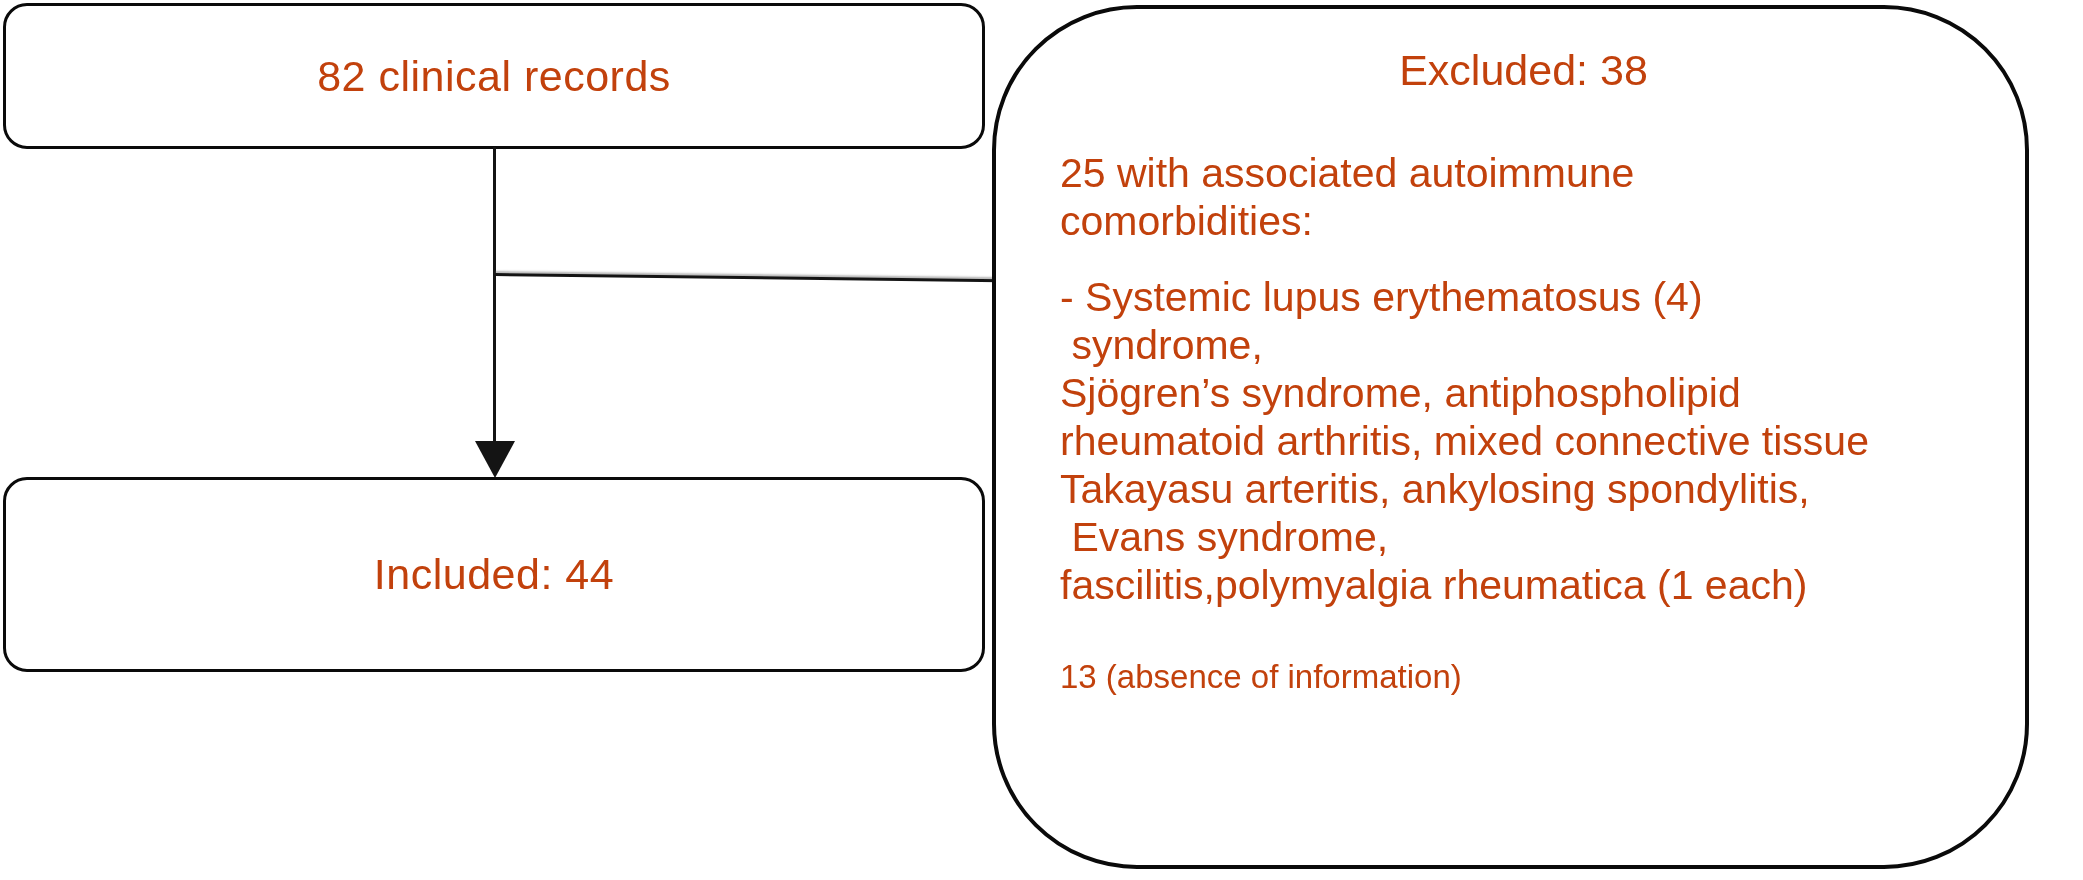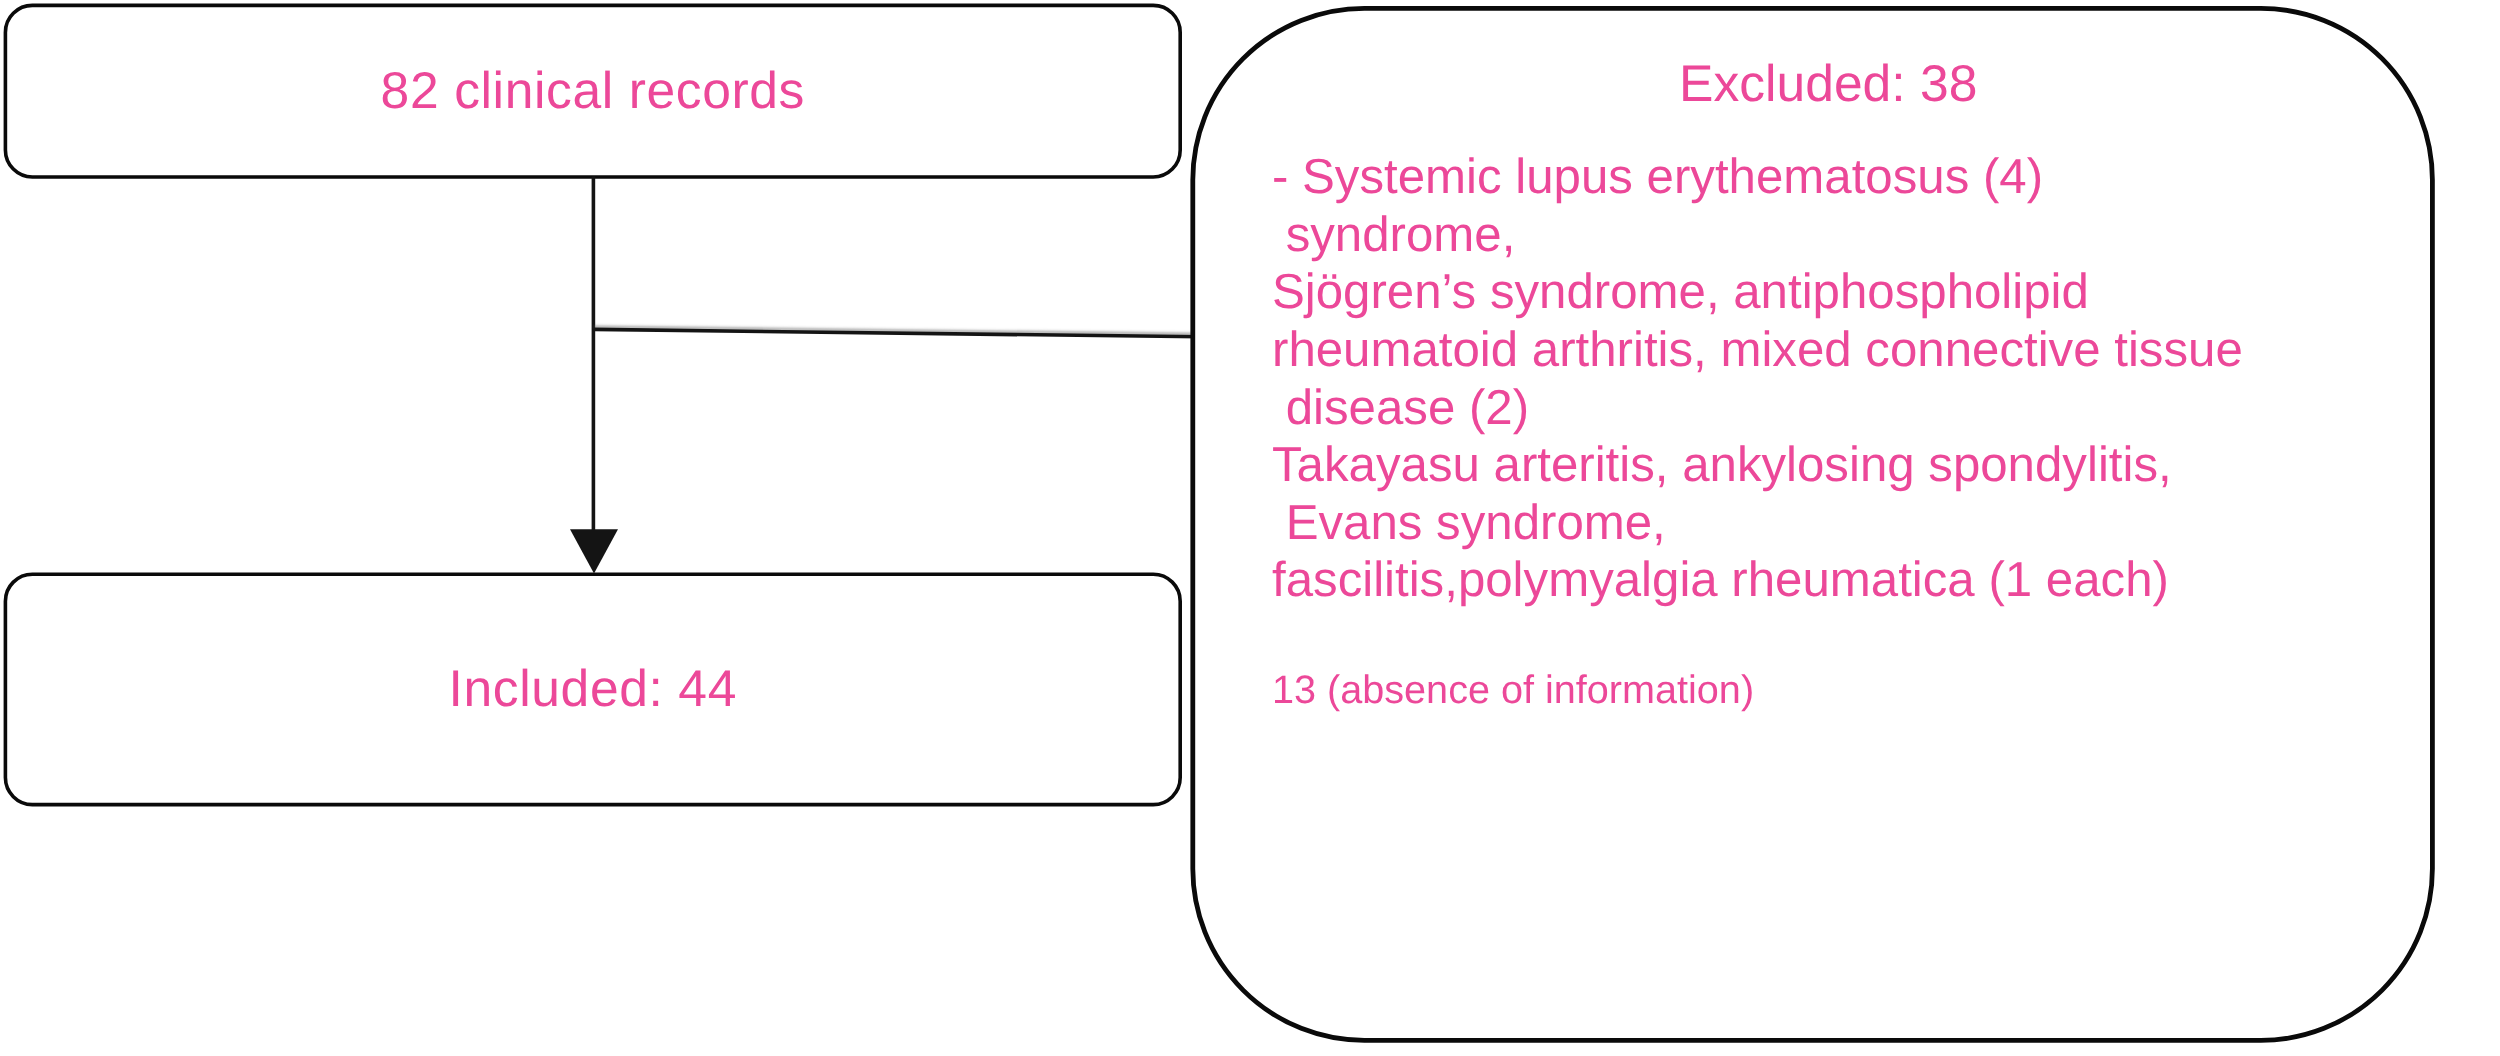--- a/index.html
+++ b/index.html
@@ -6,21 +6,21 @@
     margin: 0;
     padding: 0;
     background: #ffffff;
   }
   .canvas {
     position: relative;
     width: 2083px;
     height: 880px;
     background: #ffffff;
     font-family: "Liberation Sans", sans-serif;
-    color: #ec4899;
+    color: #c2410c;
     overflow: hidden;
   }
   .box {
     position: absolute;
     background: #ffffff;
     border: 3px solid #0a0a0a;
     box-sizing: border-box;
   }
   .box-records {
     left: 3px;
@@ -135,27 +135,30 @@
   <div class="h-line"></div>
   <div class="arrowhead-right"></div>
 
   <div class="box box-included">
     <span class="flow-label">Included: 44</span>
   </div>
 
   <div class="box box-excluded">
     <div class="excl-title">Excluded: 38</div>
 
+    <div class="excl-intro">
+      <div class="excl-line">25 with associated autoimmune</div>
+      <div class="excl-line">comorbidities:</div>
+    </div>
 
     <div class="excl-list">
       <div class="excl-line">- Systemic lupus erythematosus (4)</div>
       <div class="excl-line"> syndrome,</div>
       <div class="excl-line">Sjögren’s syndrome, antiphospholipid</div>
       <div class="excl-line">rheumatoid arthritis, mixed connective tissue</div>
-      <div class="excl-line"> disease (2)</div>
       <div class="excl-line">Takayasu arteritis, ankylosing spondylitis,</div>
       <div class="excl-line"> Evans syndrome,</div>
       <div class="excl-line">fascilitis,polymyalgia rheumatica (1 each)</div>
     </div>
 
     <div class="excl-footer">13 (absence of information)</div>
   </div>
 
 </div>
 

